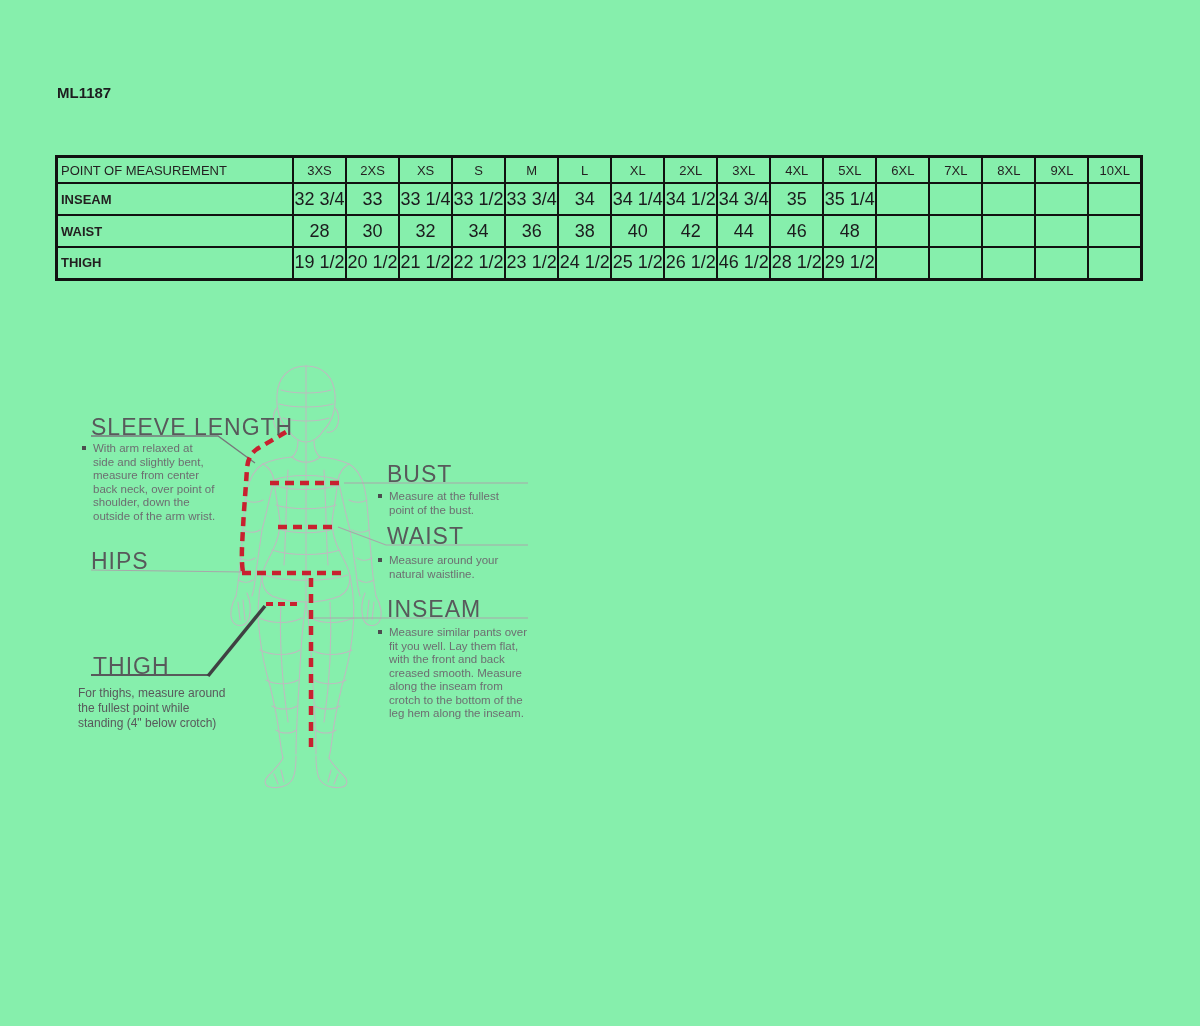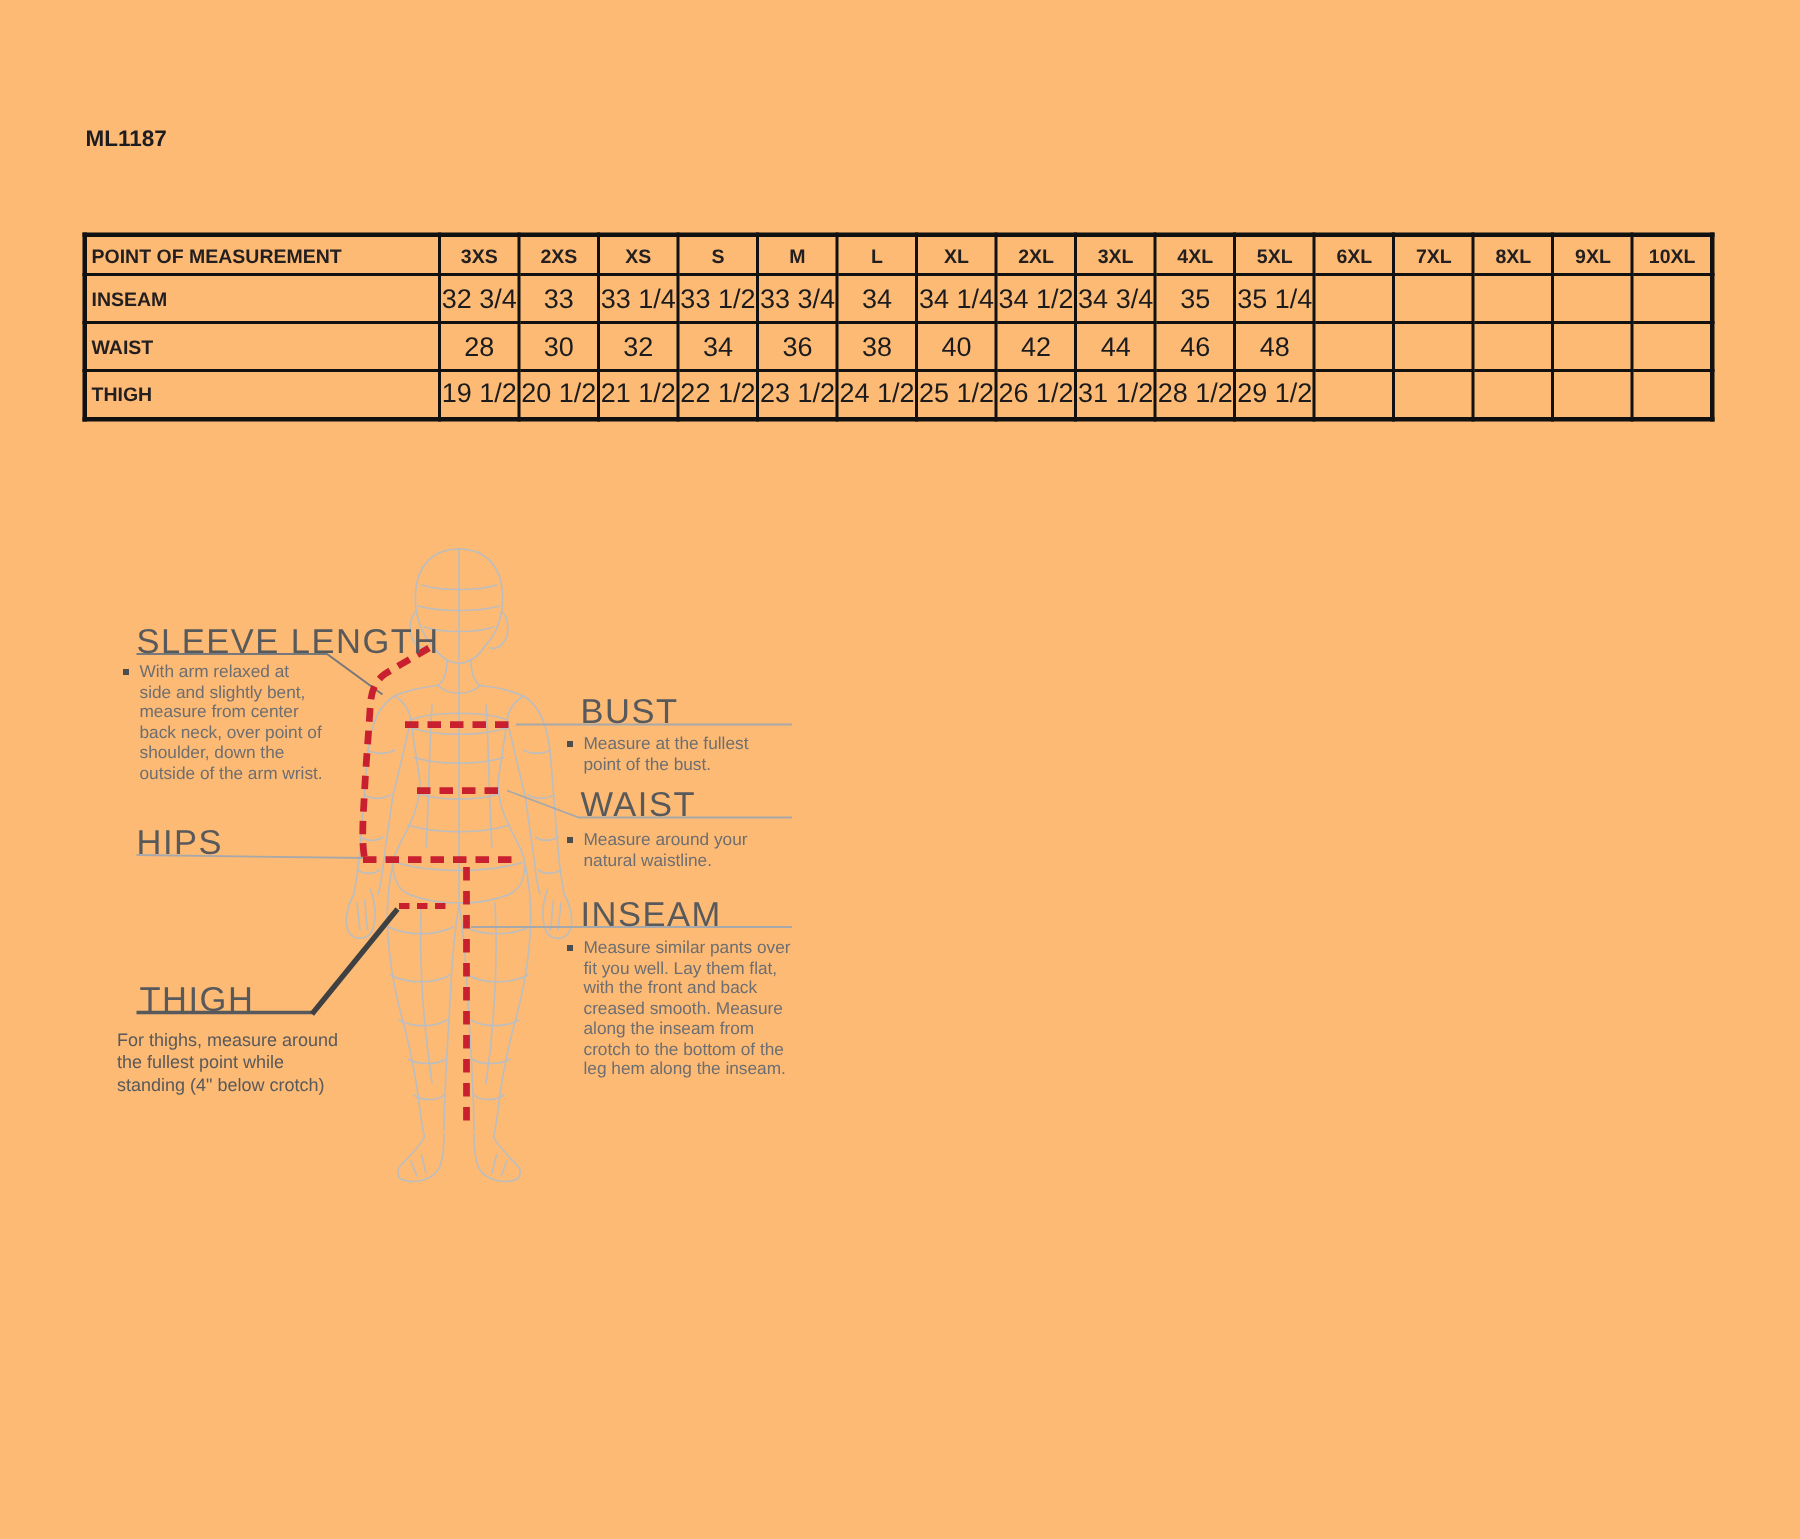--- a/index.html
+++ b/index.html
@@ -1,24 +1,24 @@
 <!DOCTYPE html>
 <html><head>
 <meta charset="utf-8">
 <style>
   html,body{margin:0;padding:0;background:#ffffff;}
-  #page{position:relative;width:1200px;height:1026px;background:#fdba74;overflow:hidden;
+  #page{position:relative;width:1200px;height:1026px;background:#86efac;overflow:hidden;
         font-family:"Liberation Sans", sans-serif;color:#231f20;}
 
   #doc-title{position:absolute;left:57px;top:84px;font-size:15px;font-weight:bold;color:#1d1d1f;}
 
   #size-table{position:absolute;left:55px;top:155px;width:1088px;border-collapse:collapse;
               table-layout:fixed;border:3px solid #111;}
   #size-table th,#size-table td{border:2px solid #111;overflow:hidden;white-space:nowrap;}
-  #size-table thead th{height:24px;font-size:13px;font-weight:bold;text-align:center;padding:0;}
+  #size-table thead th{height:24px;font-size:13px;font-weight:normal;text-align:center;padding:0;}
   #size-table thead th.corner{width:231px;text-align:left;padding-left:3px;}
   #size-table tbody tr{height:32px;}
   #size-table tbody th.rowlabel{font-size:13px;font-weight:bold;text-align:left;padding-left:3px;}
   #size-table tbody td{font-size:18px;font-weight:normal;text-align:center;padding:0;color:#1b1b1d;}
 
   #note-line{position:absolute;left:57px;top:306px;font-size:13.5px;font-weight:bold;color:#1d1d1f;width:1080px;}
 
   #diagram{position:absolute;left:60px;top:350px;width:520px;height:460px;}
   #diagram svg{position:absolute;left:0;top:0;}
 
@@ -98,21 +98,21 @@
         <tr>
           <th class="rowlabel">THIGH</th>
           <td>19 1/2</td>
           <td>20 1/2</td>
           <td>21 1/2</td>
           <td>22 1/2</td>
           <td>23 1/2</td>
           <td>24 1/2</td>
           <td>25 1/2</td>
           <td>26 1/2</td>
-          <td>31 1/2</td>
+          <td>46 1/2</td>
           <td>28 1/2</td>
           <td>29 1/2</td>
           <td></td>
           <td></td>
           <td></td>
           <td></td>
           <td></td>
         </tr>
       </tbody>
   </table>

